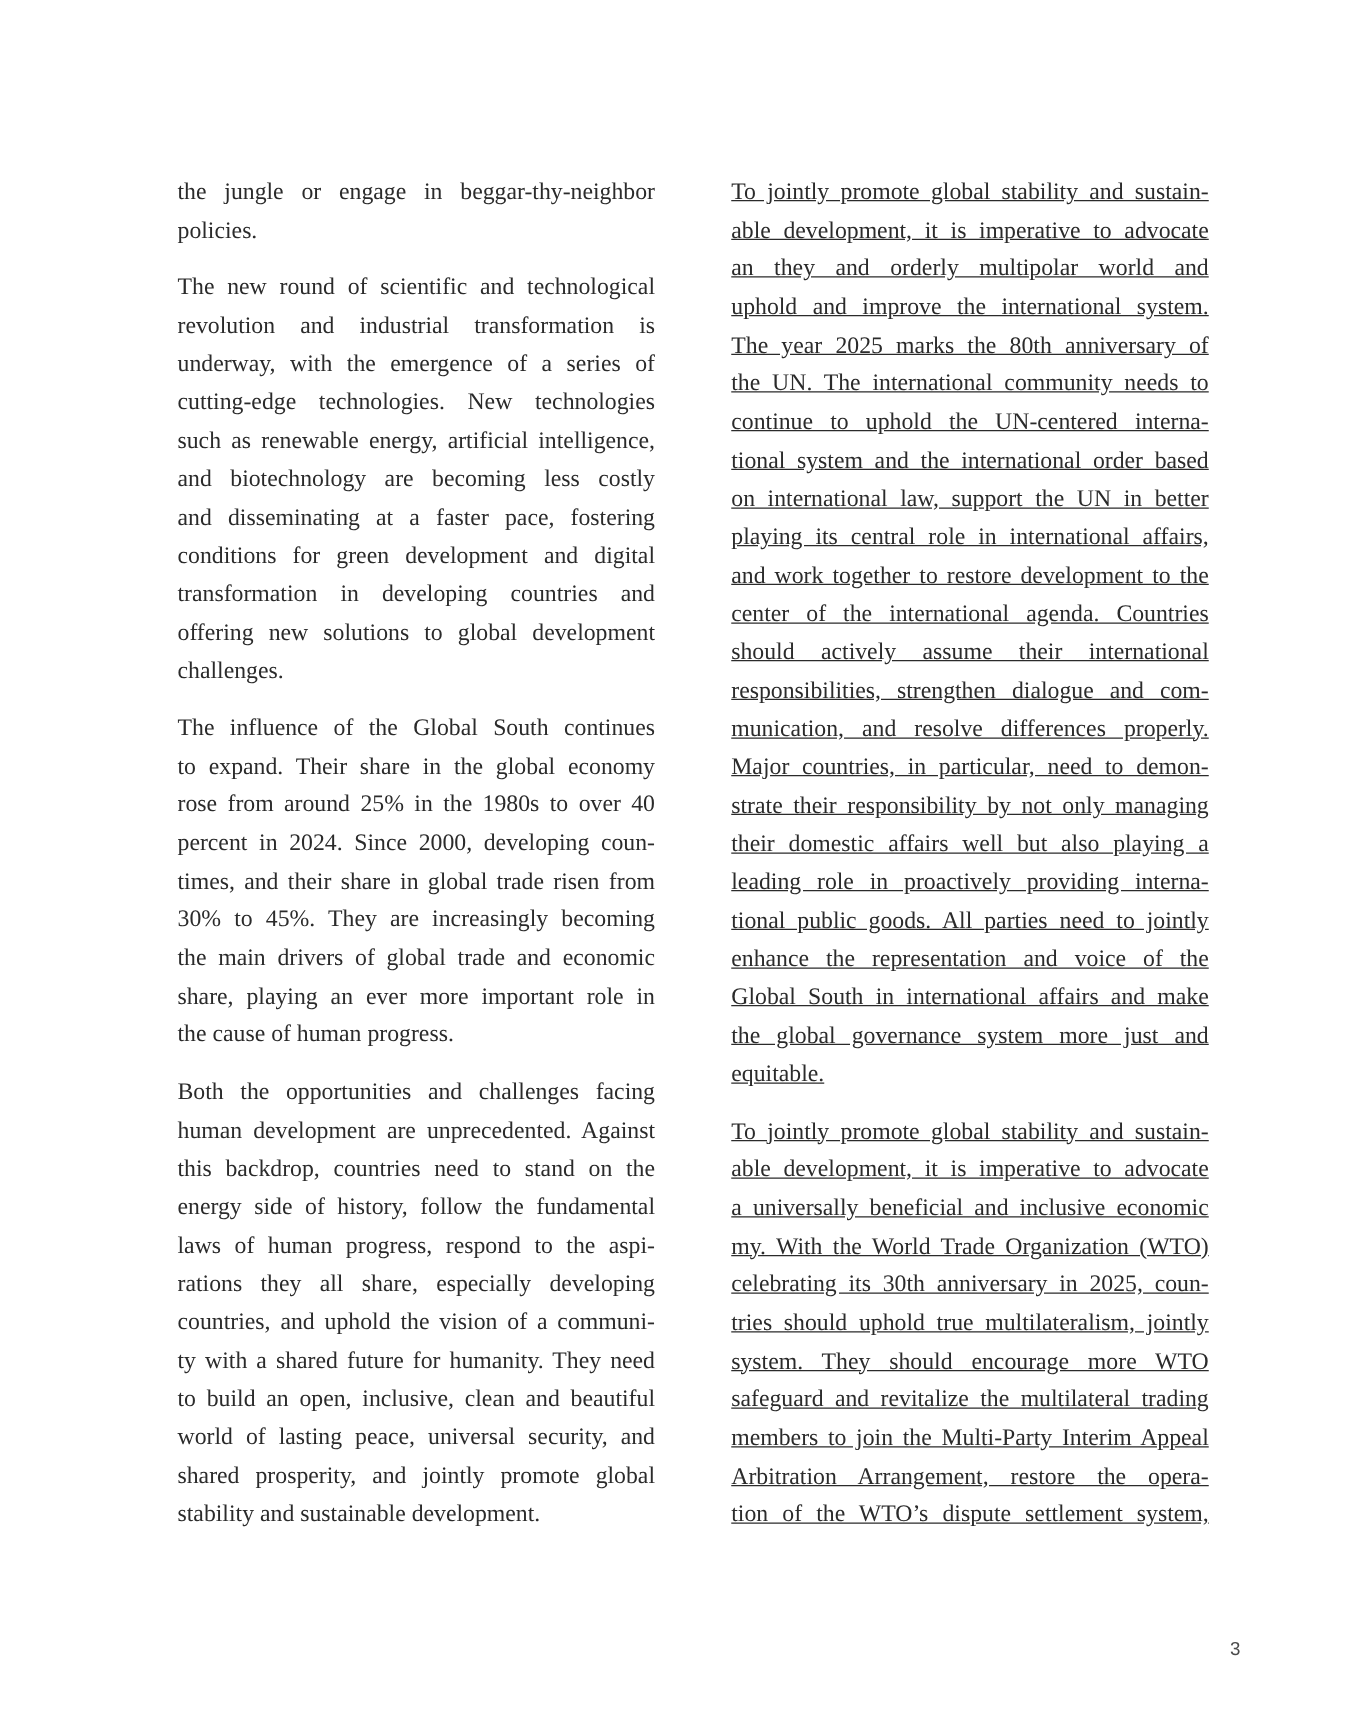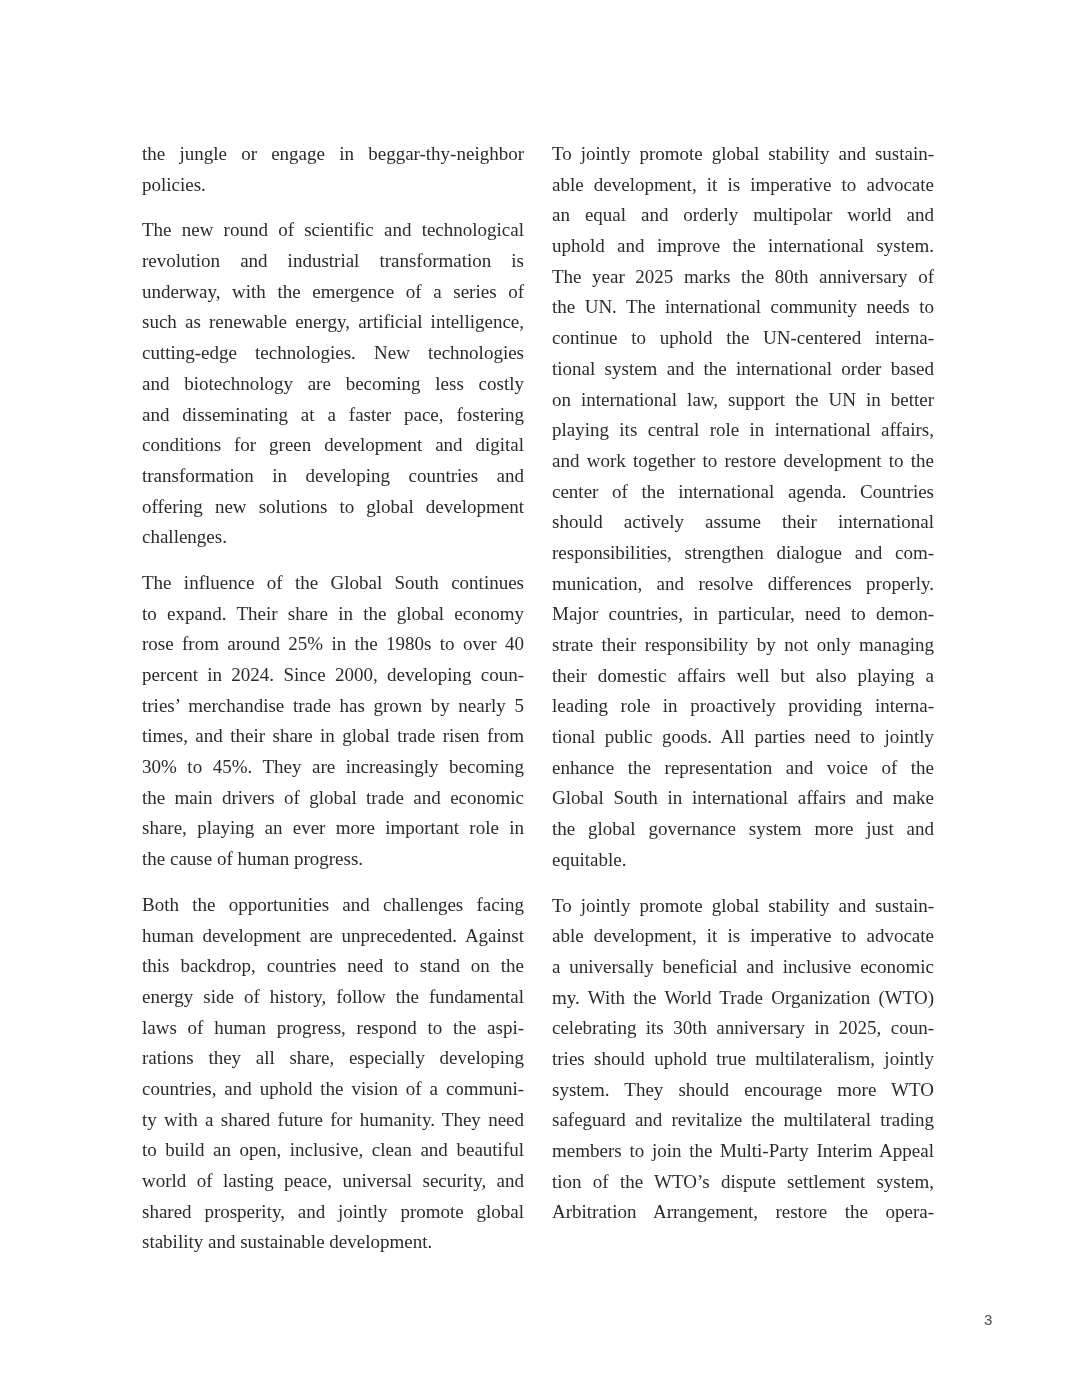--- a/index.html
+++ b/index.html
@@ -14,21 +14,21 @@
       overflow: hidden;
       font-family: "Liberation Serif", "DejaVu Serif", serif;
       color: #2b2b2b;
     }
     .column {
       position: absolute;
       top: 139px;
       width: 382px;
     }
     .col-left { left: 142px; }
-    .col-right { left: 552px; }
+    .col-right { left: 585px; text-decoration: underline; }
     .paragraph {
       margin: 0 0 15px 0;
     }
     .line {
       display: block;
       font-size: 19px;
       line-height: 30.7px;
       height: 30.7px;
       white-space: nowrap;
       text-align: justify;
@@ -52,35 +52,34 @@
 
 <div class="column col-left">
   <p class="paragraph">
     <span class="line">the jungle or engage in beggar-thy-neighbor</span>
     <span class="line last">policies.</span>
   </p>
   <p class="paragraph">
     <span class="line">The new round of scientific and technological</span>
     <span class="line">revolution and industrial transformation is</span>
     <span class="line">underway, with the emergence of a series of</span>
+    <span class="line">cutting-edge technologies. New technologies</span>
     <span class="line">such as renewable energy, artificial intelligence,</span>
-    <span class="line">cutting-edge technologies. New technologies</span>
     <span class="line">and biotechnology are becoming less costly</span>
     <span class="line">and disseminating at a faster pace, fostering</span>
     <span class="line">conditions for green development and digital</span>
     <span class="line">transformation in developing countries and</span>
     <span class="line">offering new solutions to global development</span>
     <span class="line last">challenges.</span>
   </p>
   <p class="paragraph">
     <span class="line">The influence of the Global South continues</span>
     <span class="line">to expand. Their share in the global economy</span>
     <span class="line">rose from around 25% in the 1980s to over 40</span>
     <span class="line">percent in 2024. Since 2000, developing coun-</span>
-    <span class="line">tries’ merchandise trade has grown by nearly 5</span>
     <span class="line">times, and their share in global trade risen from</span>
     <span class="line">30% to 45%. They are increasingly becoming</span>
     <span class="line">the main drivers of global trade and economic</span>
     <span class="line">share, playing an ever more important role in</span>
     <span class="line last">the cause of human progress.</span>
   </p>
   <p class="paragraph">
     <span class="line">Both the opportunities and challenges facing</span>
     <span class="line">human development are unprecedented. Against</span>
     <span class="line">this backdrop, countries need to stand on the</span>
@@ -93,21 +92,21 @@
     <span class="line">world of lasting peace, universal security, and</span>
     <span class="line">shared prosperity, and jointly promote global</span>
     <span class="line last">stability and sustainable development.</span>
   </p>
 </div>
 
 <div class="column col-right">
   <p class="paragraph">
     <span class="line">To jointly promote global stability and sustain-</span>
     <span class="line">able development, it is imperative to advocate</span>
-    <span class="line">an equal and orderly multipolar world and</span>
+    <span class="line">an they and orderly multipolar world and</span>
     <span class="line">uphold and improve the international system.</span>
     <span class="line">The year 2025 marks the 80th anniversary of</span>
     <span class="line">the UN. The international community needs to</span>
     <span class="line">continue to uphold the UN-centered interna-</span>
     <span class="line">tional system and the international order based</span>
     <span class="line">on international law, support the UN in better</span>
     <span class="line">playing its central role in international affairs,</span>
     <span class="line">and work together to restore development to the</span>
     <span class="line">center of the international agenda. Countries</span>
     <span class="line">should actively assume their international</span>
@@ -126,18 +125,18 @@
   <p class="paragraph">
     <span class="line">To jointly promote global stability and sustain-</span>
     <span class="line">able development, it is imperative to advocate</span>
     <span class="line">a universally beneficial and inclusive economic</span>
     <span class="line">my. With the World Trade Organization (WTO)</span>
     <span class="line">celebrating its 30th anniversary in 2025, coun-</span>
     <span class="line">tries should uphold true multilateralism, jointly</span>
     <span class="line">system. They should encourage more WTO</span>
     <span class="line">safeguard and revitalize the multilateral trading</span>
     <span class="line">members to join the Multi-Party Interim Appeal</span>
+    <span class="line">Arbitration Arrangement, restore the opera-</span>
     <span class="line">tion of the WTO’s dispute settlement system,</span>
-    <span class="line">Arbitration Arrangement, restore the opera-</span>
   </p>
 </div>
 
 <div class="page-number">3</div>
 
 </body></html>

